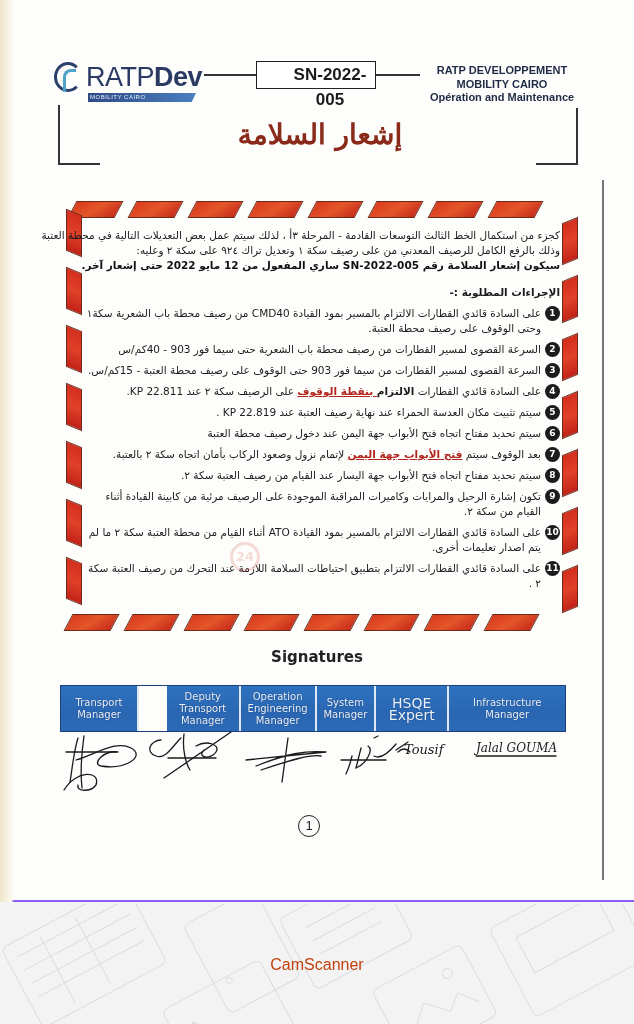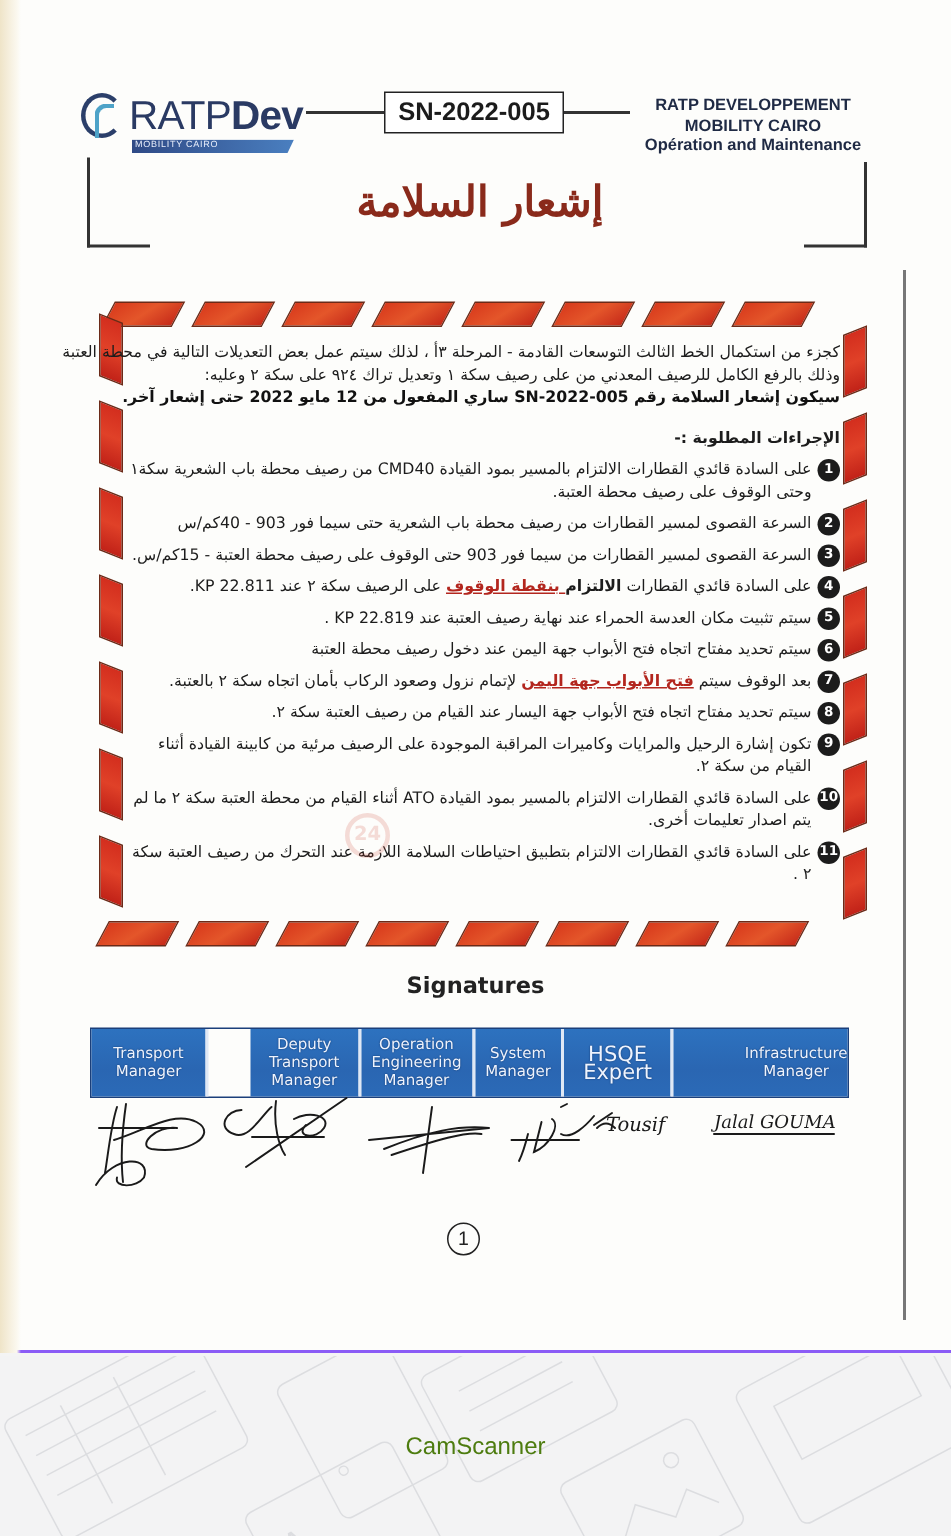--- a/index.html
+++ b/index.html
@@ -41,21 +41,21 @@
     background: linear-gradient(to right, #2f4a86, #4a7fc0);
     color: #e8eefb; font-size: 6px; line-height: 9px; padding-left: 2px;
     font-family: "Liberation Sans", sans-serif; letter-spacing: 0.5px;
     clip-path: polygon(0 0, 100% 0, 96% 100%, 0 100%);
   }
   .hdr-line { position: absolute; height: 2px; background: #333; }
   .ref-box {
     position: absolute; left: 256px; top: 61px; width: 120px; height: 28px;
     border: 1.5px solid #222; background: #fff;
     font-family: "Liberation Sans", sans-serif; font-weight: bold; font-size: 17px;
-    text-align: center; line-height: 25px; color: #1b1b1b;
+    text-align: center; line-height: 25px; color: #1b1b1b; padding-left: 28px;
   }
   .company {
     position: absolute; left: 420px; top: 64px; width: 164px;
     font-family: "Liberation Sans", sans-serif; font-weight: bold; font-size: 11px;
     text-align: center; line-height: 13.5px; color: #1f2a44;
   }
   .bracket-l { position: absolute; left: 58px; top: 105px; width: 42px; height: 60px;
     border-left: 2px solid #333; border-bottom: 2px solid #333; }
   .bracket-r { position: absolute; left: 536px; top: 108px; width: 42px; height: 57px;
     border-right: 2px solid #333; border-bottom: 2px solid #333; }
@@ -126,39 +126,39 @@
     display: flex; border: 1px solid #1b3f7a;
   }
   .sig-cell {
     height: 100%; display: flex; align-items: center; justify-content: center;
     text-align: center; color: #eef4ff; font-size: 10px; line-height: 12px;
     font-family: "DejaVu Sans", sans-serif;
     background: linear-gradient(180deg, #2d72bf, #2a66b2 60%, #2b6ab7);
     border-right: 2px solid #dfe8f5;
     text-shadow: 0 0 1px #0b2a5a;
   }
-  .sig-cell:last-child { border-right: none; justify-content: flex-end; }
+  .sig-cell:last-child { border-right: none; }
   .signatures { position: absolute; left: 56px; top: 730px; width: 520px; height: 70px; }
   .signatures svg { position: absolute; left: 0; top: 0; }
 
   .page-num {
     position: absolute; left: 298px; top: 815px; width: 22px; height: 22px;
     border: 1.5px solid #222; border-radius: 50%; text-align: center;
     font-family: "Liberation Sans", sans-serif; font-size: 13px; line-height: 20px; color: #222;
   }
 
   
   .footer {
     position: absolute; left: 0; top: 904px; width: 634px; height: 120px;
     background: #f3f3f4; overflow: hidden;
   }
   .footer svg { position: absolute; left: 0; top: 0; }
   .footer-label {
     position: absolute; left: 0; width: 634px; top: 52px; text-align: center;
-    font-family: "Liberation Sans", sans-serif; font-size: 16px; color: #4d7c0f;
+    font-family: "Liberation Sans", sans-serif; font-size: 16px; color: #c2410c;
   }
 </style>
 </head>
 <body>
 
 <div class="page">
   <div class="page-edge-left"></div>
   <div class="page-edge-right"></div>
 
   <div class="logo">

